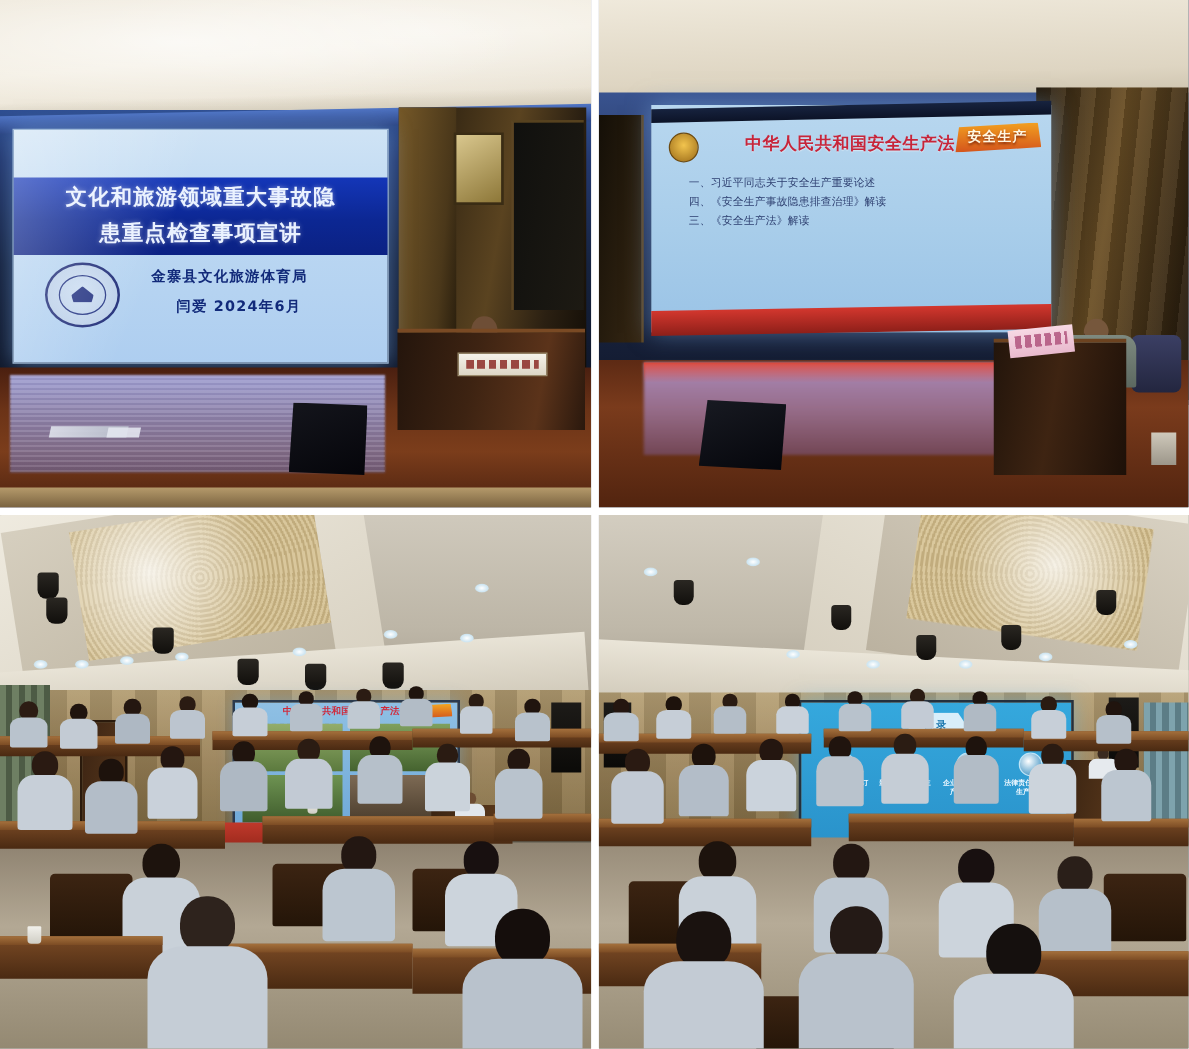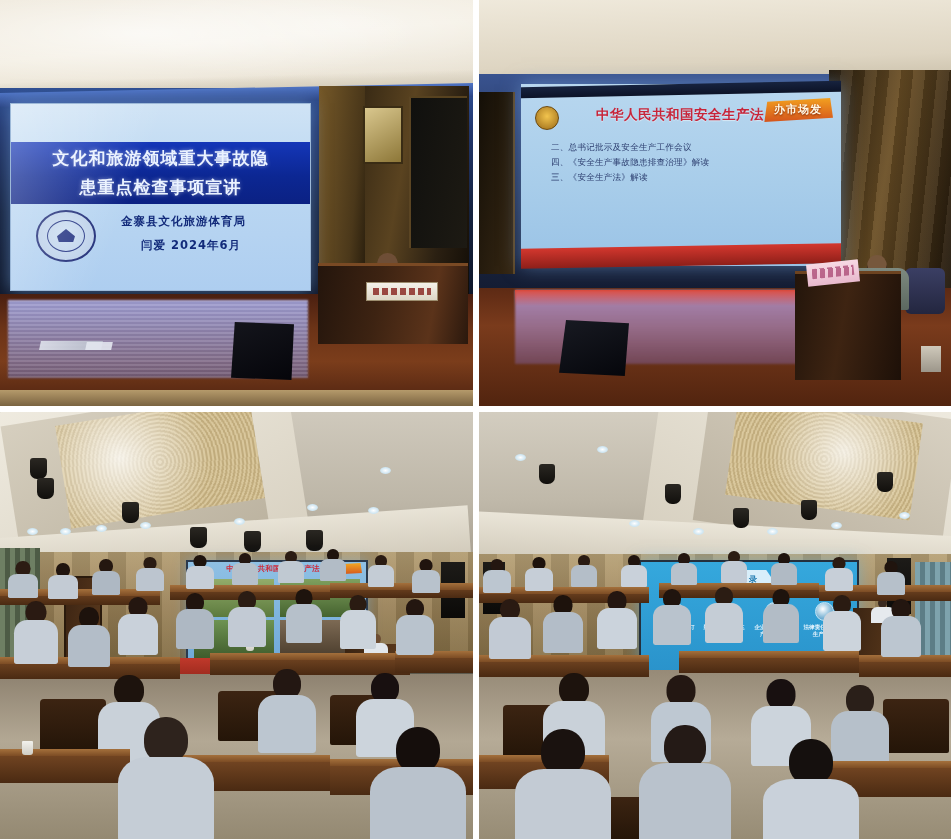--- a/index.html
+++ b/index.html
@@ -490,23 +490,23 @@
       <div class="bluewall"></div>
       <div class="woodR">
           <div class="stripe"></div>
         </div>
       <div class="doorL"></div>
 
       <div class="screen">
         <div class="topbar"></div>
         <div class="emblem"></div>
         <div class="ttl cjk">中华人民共和国安全生产法</div>
-        <div class="badge cjk">办市场发</div>
+        <div class="badge cjk">安全生产</div>
         <div class="lines cjk">
-          <div>二、总书记批示及安全生产工作会议</div>
+          <div>一、习近平同志关于安全生产重要论述</div>
           <div>四、《安全生产事故隐患排查治理》解读</div>
           <div>三、《安全生产法》解读</div>
         </div>
         <div class="redfoot"></div>
       </div>
 
       <div class="stage">
         <div class="refl"></div>
         <div class="reflred"></div>
       </div>

